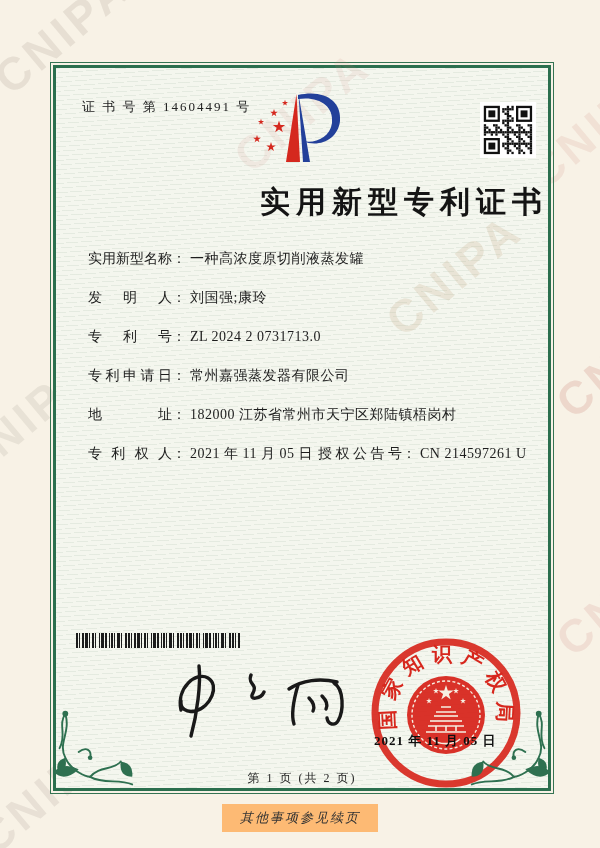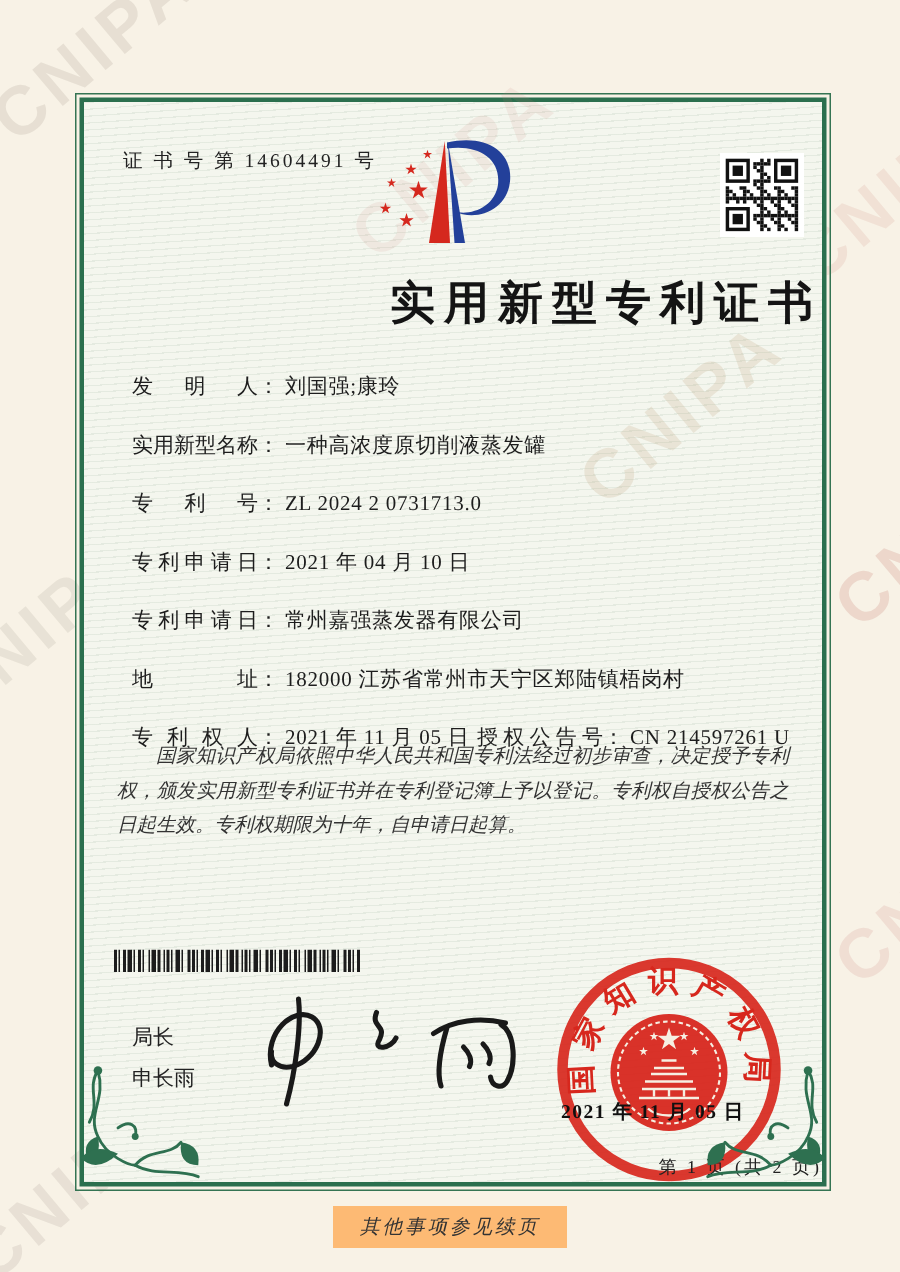--- a/index.html
+++ b/index.html
@@ -50,21 +50,21 @@
   .paras p{margin:0;text-indent:2em;}
   
   .barcode{position:absolute;left:20px;top:565px;width:168px;height:15px;z-index:2;}
   .signer{position:absolute;left:32px;top:610px;z-index:2;
           font-family:"Liberation Sans","DejaVu Sans",sans-serif;font-size:14px;
           color:#222;line-height:27px;}
   .sig{position:absolute;left:95px;top:590px;width:225px;height:88px;z-index:2;}
   .seal{position:absolute;left:310px;top:565px;width:160px;height:160px;z-index:2;}
   .seal-date{position:absolute;left:318px;top:664px;z-index:3;font-size:13px;
              font-weight:600;letter-spacing:1px;color:#101010;}
-  .page-info{position:absolute;left:0;top:702px;width:100%;text-align:right;
+  .page-info{position:absolute;left:0;top:702px;width:100%;text-align:center;
              font-size:12px;letter-spacing:2px;color:#222;z-index:2;}
   
   .continuation{position:absolute;left:50%;top:804px;transform:translateX(-50%);
                 background:#fdba74;padding:5px 18px;font-size:13px;font-style:italic;
                 letter-spacing:2px;color:#333;z-index:2;}
 </style>
 </head>
 <body>
 
 <div class="page">
@@ -277,47 +277,43 @@
             <rect x="1.8" y="33.99999999999999" width="16.099999999999998" height="16.099999999999998" fill="#111"></rect>
             <rect x="4.1" y="36.3" width="11.5" height="11.5" fill="#fff"></rect>
             <rect x="6.3999999999999995" y="38.599999999999994" width="6.8999999999999995" height="6.8999999999999995" fill="#111"></rect>
           </g>
       </svg>
 
       <div class="title">实用新型专利证书</div>
 
       <div class="fields">
         <div class="field-row">
+          <span class="f-label">实用新型名称</span><span class="f-colon">：</span><span class="f-value">一种高浓度原切削液蒸发罐</span>
+        </div>
+        <div class="field-row">
           <span class="f-label">发明人</span><span class="f-colon">：</span><span class="f-value">刘国强;康玲</span>
         </div>
         <div class="field-row">
-          <span class="f-label">实用新型名称</span><span class="f-colon">：</span><span class="f-value">一种高浓度原切削液蒸发罐</span>
-        </div>
-        <div class="field-row">
           <span class="f-label">专利号</span><span class="f-colon">：</span><span class="f-value">ZL 2024 2 0731713.0</span>
-        </div>
-        <div class="field-row">
-          <span class="f-label">专利申请日</span><span class="f-colon">：</span><span class="f-value">2021 年 04 月 10 日</span>
         </div>
         <div class="field-row">
           <span class="f-label">专利申请日</span><span class="f-colon">：</span><span class="f-value">常州嘉强蒸发器有限公司</span>
         </div>
         <div class="field-row">
           <span class="f-label">地址</span><span class="f-colon">：</span><span class="f-value">182000 江苏省常州市天宁区郑陆镇梧岗村</span>
         </div>
         <div class="field-row">
           <span class="f-label">专利权人</span><span class="f-colon">：</span><span class="f-value">2021 年 11 月 05 日</span>
           <span class="f2">
             <span class="f-label">授权公告号</span><span class="f-colon">：</span><span class="f-value">CN 214597261 U</span>
           </span>
         </div>
       </div>
 
       <div class="paras">
-        <p>国家知识产权局依照中华人民共和国专利法经过初步审查，决定授予专利权，颁发实用新型专利证书并在专利登记簿上予以登记。专利权自授权公告之日起生效。专利权期限为十年，自申请日起算。</p>
       </div>
 
       <svg class="barcode" viewBox="0 0 168 15" preserveAspectRatio="none">
         <g id="bars" fill="#1c1c1c">
             <rect x="0" y="0" width="2" height="15"></rect>
             <rect x="3" y="0" width="1" height="15"></rect>
             <rect x="6" y="0" width="2" height="15"></rect>
             <rect x="9" y="0" width="3" height="15"></rect>
             <rect x="13" y="0" width="1" height="15"></rect>
             <rect x="16" y="0" width="2" height="15"></rect>
@@ -362,24 +358,20 @@
             <rect x="142" y="0" width="1" height="15"></rect>
             <rect x="145" y="0" width="3" height="15"></rect>
             <rect x="149" y="0" width="1" height="15"></rect>
             <rect x="153" y="0" width="2" height="15"></rect>
             <rect x="156" y="0" width="2" height="15"></rect>
             <rect x="159" y="0" width="1" height="15"></rect>
             <rect x="162" y="0" width="2" height="15"></rect>
           </g>
       </svg>
 
-      <div class="signer">
-        <div>局长</div>
-        <div>申长雨</div>
-      </div>
 
       <svg class="sig" viewBox="0 0 225 88">
         <g stroke="#191919" stroke-width="3.4" fill="none" stroke-linecap="round" stroke-linejoin="round">
           <path d="M30,52 C25,30 45,13 57,20 C69,27 60,49 44,53 C35,55 29,50 30,43"></path>
           <path d="M48,8 C50,26 46,56 40,78"></path>
           <path d="M100,17 C96,27 107,25 102,35 C97,43 110,41 113,34"></path>
           <path d="M138,31 C151,22 169,20 186,24"></path>
           <path d="M147,27 C142,44 140,57 143,66"></path>
           <path d="M183,25 C193,31 193,53 187,63 C184,68 177,67 176,60"></path>
           <path d="M158,40 C162,44 164,49 162,53"></path>

